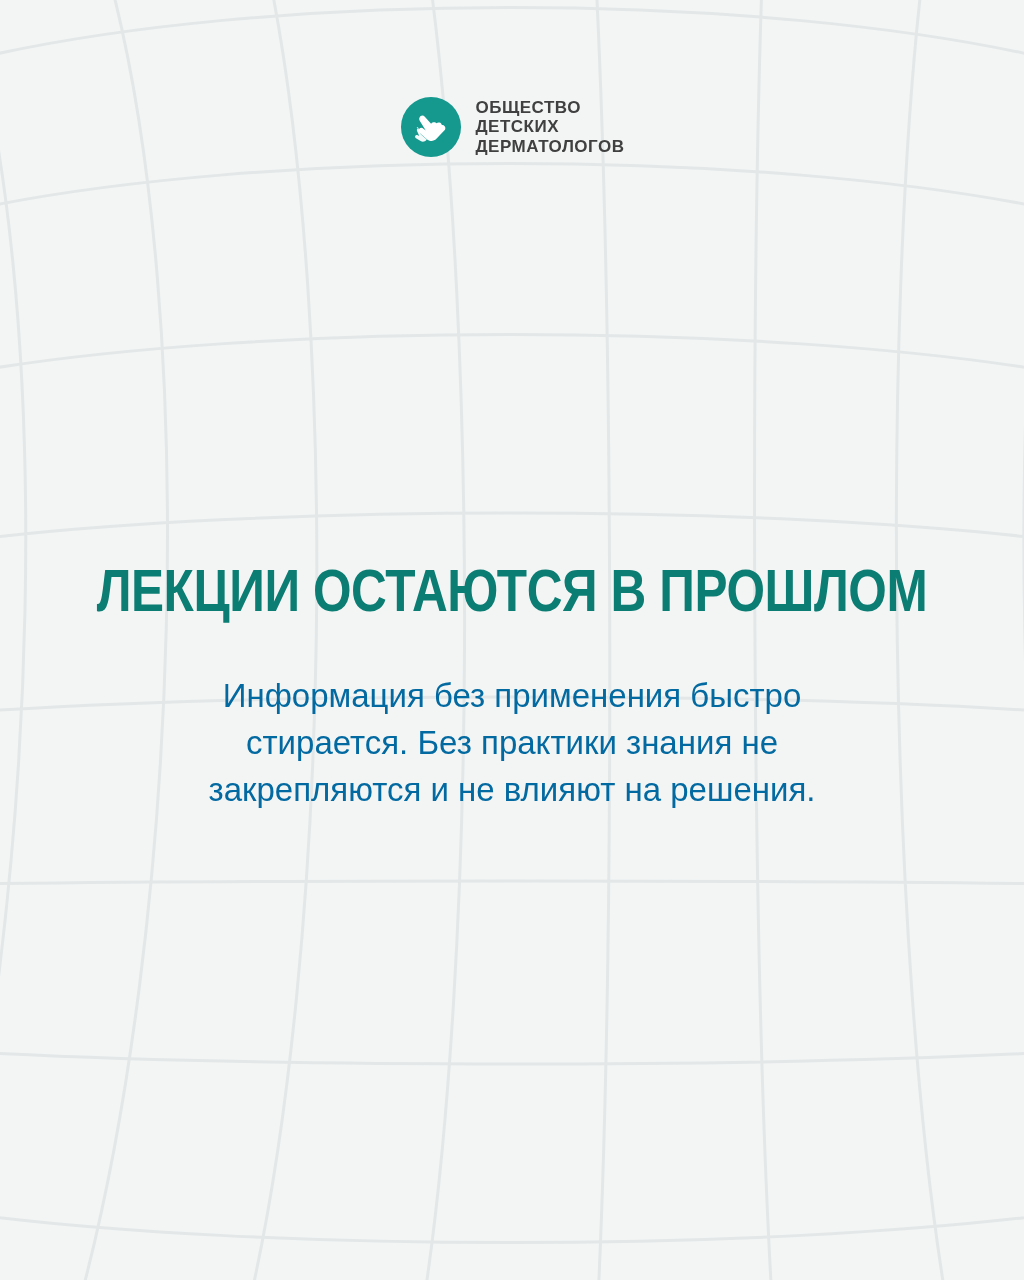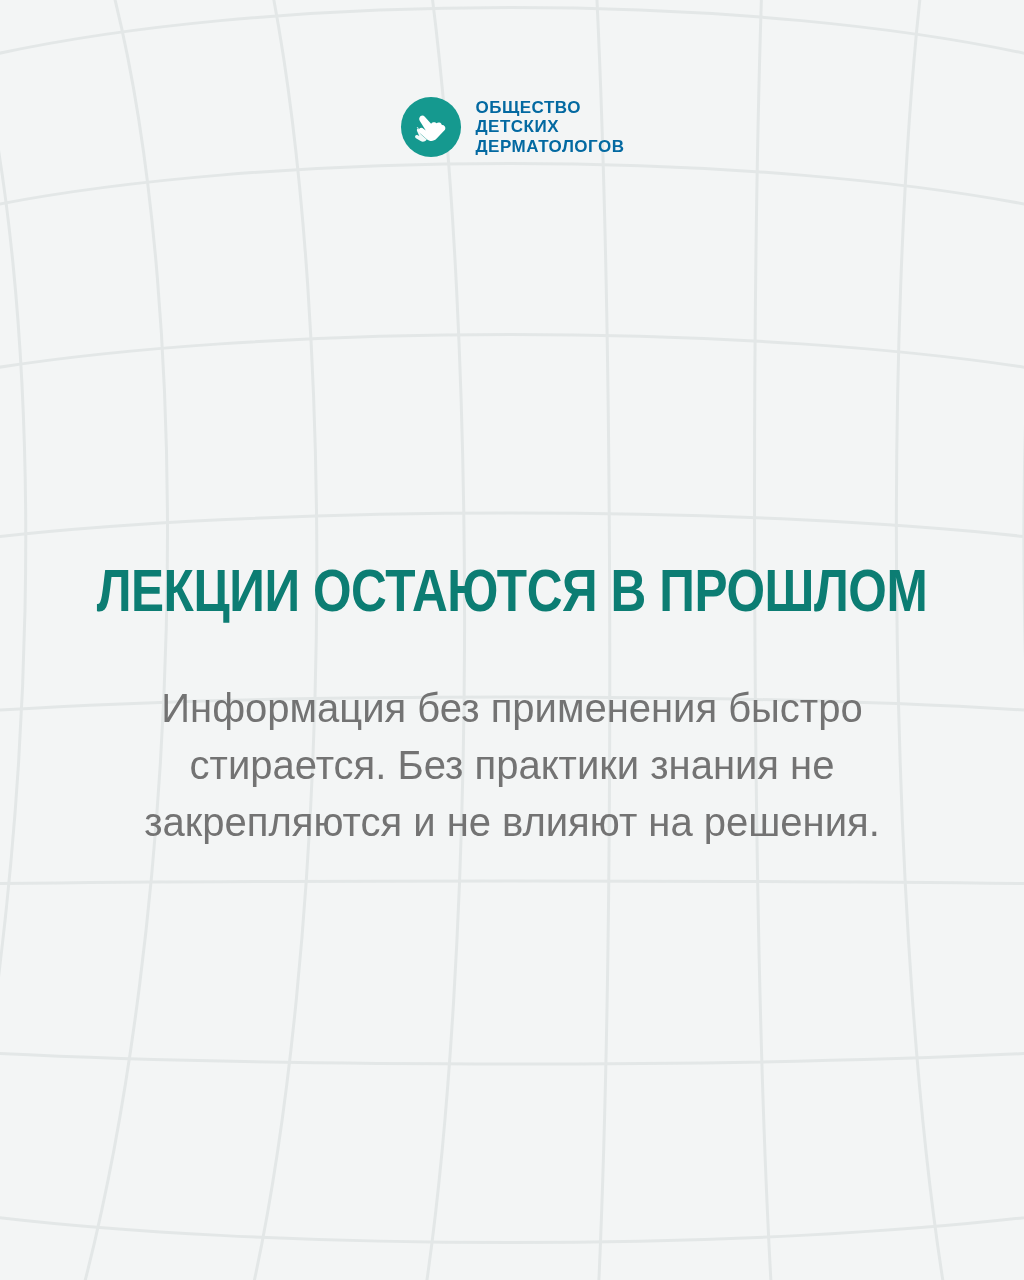--- a/index.html
+++ b/index.html
@@ -58,21 +58,21 @@
     display: flex;
     flex-direction: column;
     justify-content: center;
     line-height: 1.12;
   }
   .logo-line {
     font-family: "Liberation Sans", sans-serif;
     font-size: 17px;
     font-weight: 700;
     letter-spacing: 0.5px;
-    color: #0369a1;
+    color: #404040;
     text-transform: uppercase;
   }
 
   
   .headline {
     position: absolute;
     top: 522px;
     left: 0;
     width: 100%;
     text-align: center;
@@ -90,24 +90,24 @@
 
   
   .subtitle {
     position: absolute;
     top: 640px;
     left: 50%;
     transform: translateX(-50%);
     width: 740px;
     text-align: center;
     font-family: "Liberation Sans", sans-serif;
-    font-size: 40px;
+    font-size: 33px;
     font-weight: 400;
     line-height: 1.42;
-    color: #737373;
+    color: #0369a1;
   }
 </style>
 </head>
 <body>
 
 <div class="poster">
 
   <svg class="grid-bg" viewBox="0 0 1024 1280" preserveAspectRatio="none" aria-hidden="true">
     <rect x="0" y="0" width="1024" height="1280" fill="#f3f5f5"></rect>
     <g fill="none" stroke="#e3e7e7" stroke-width="3">

